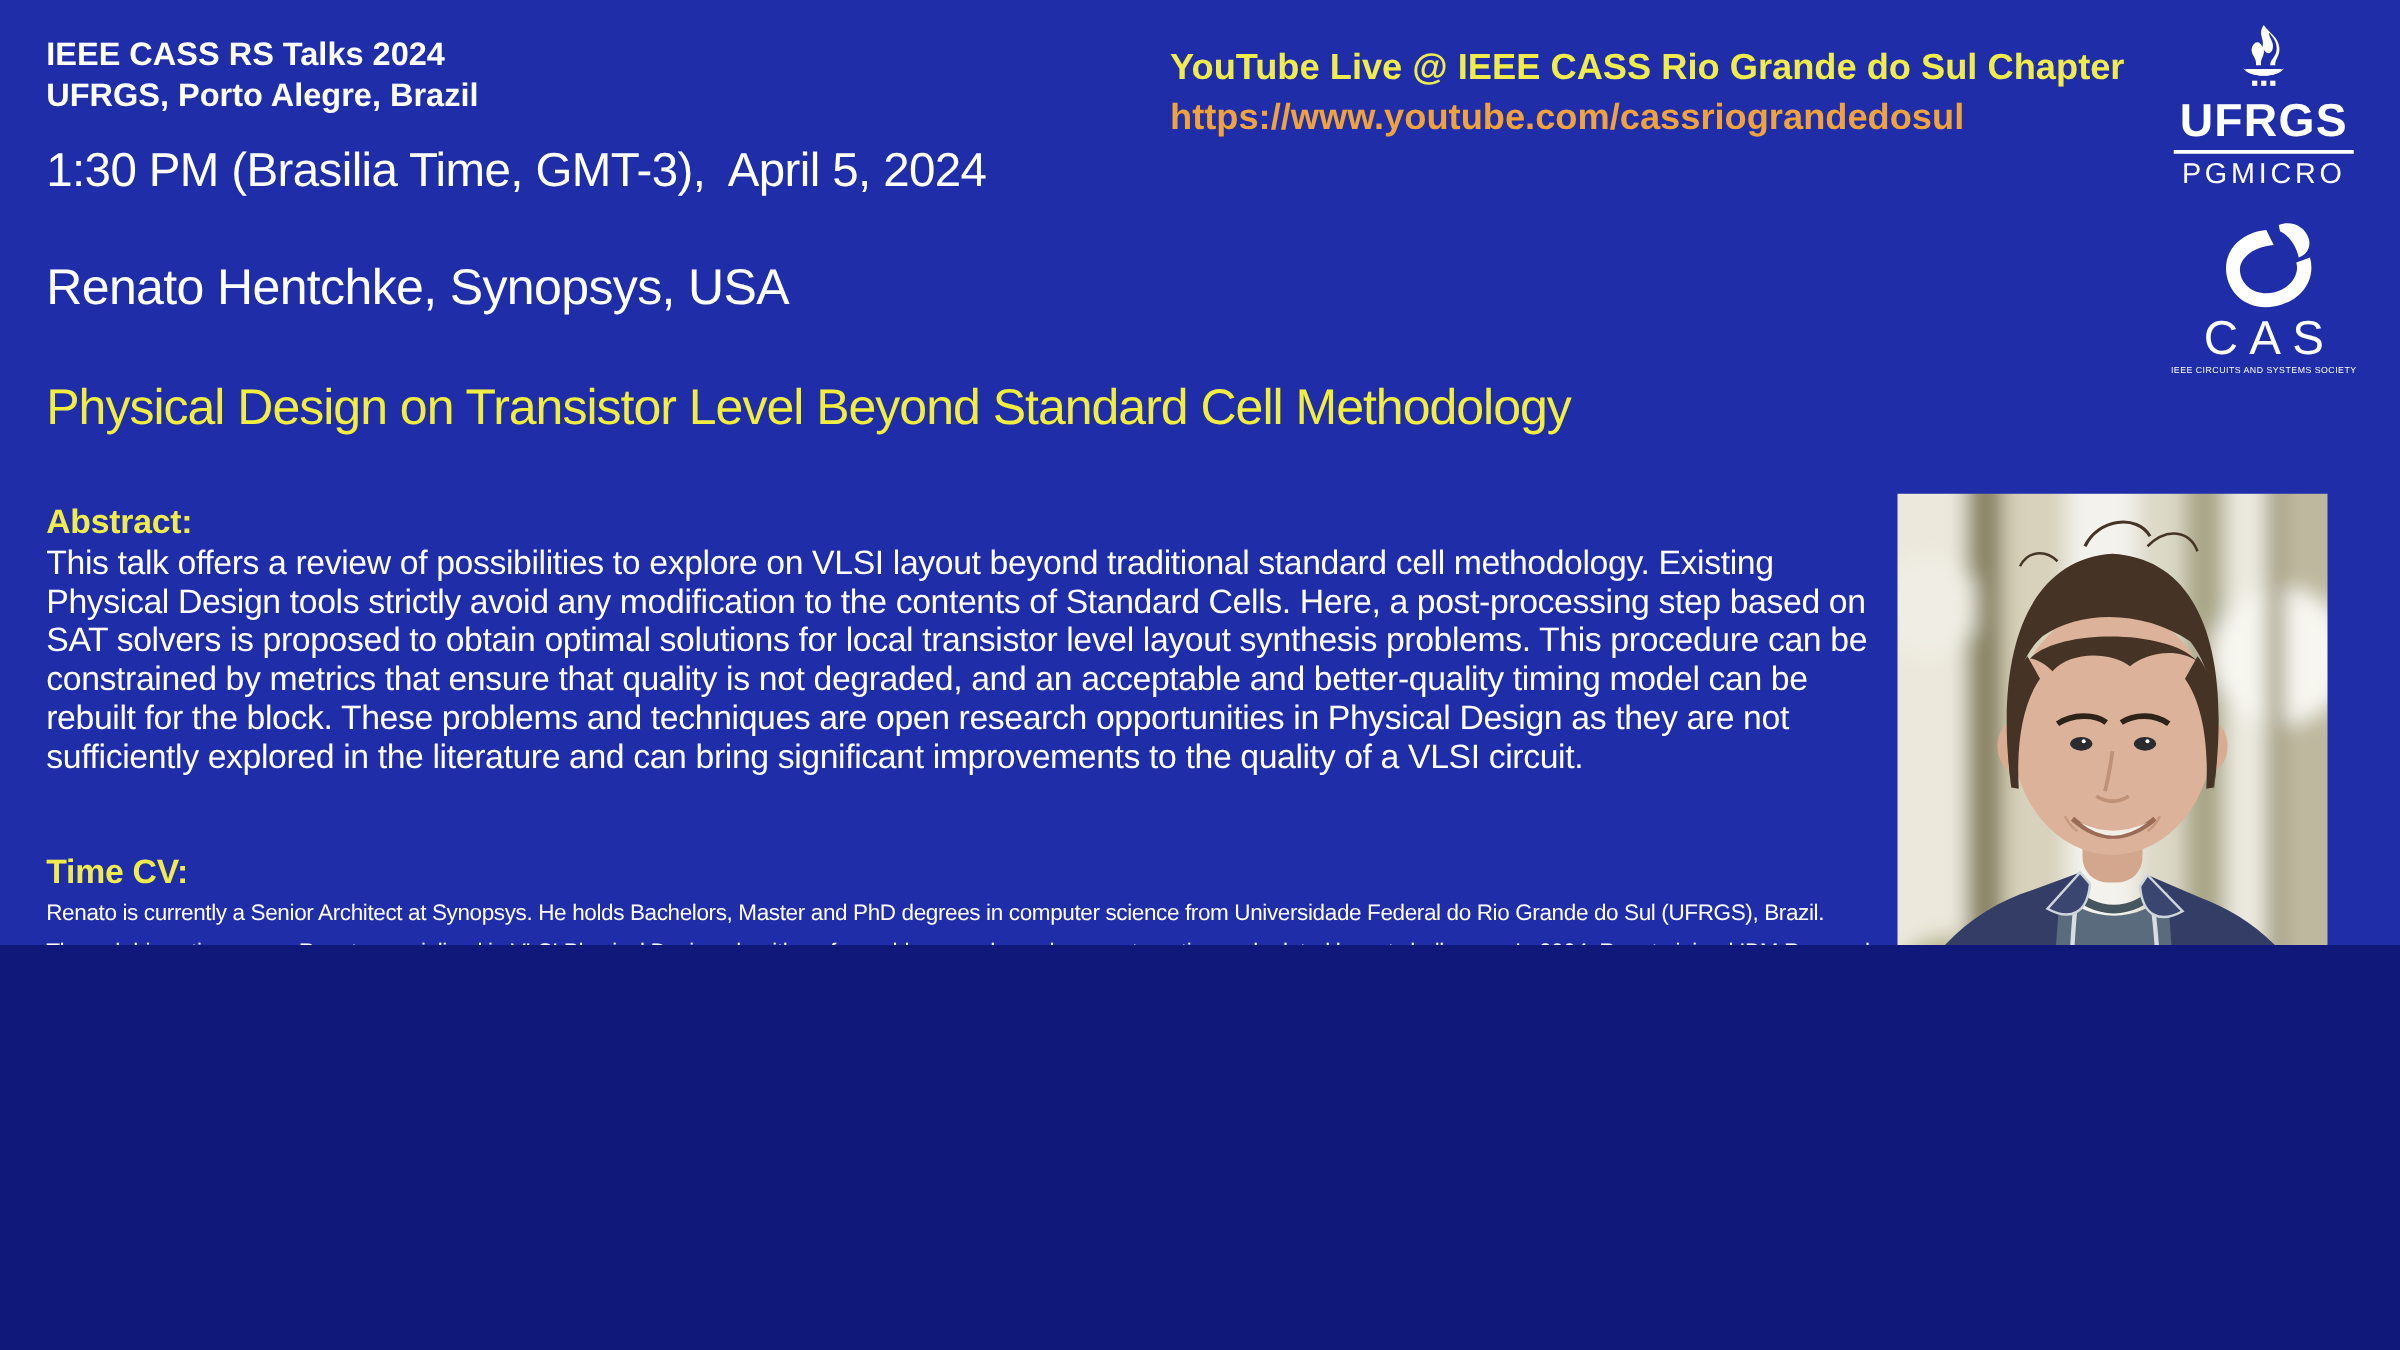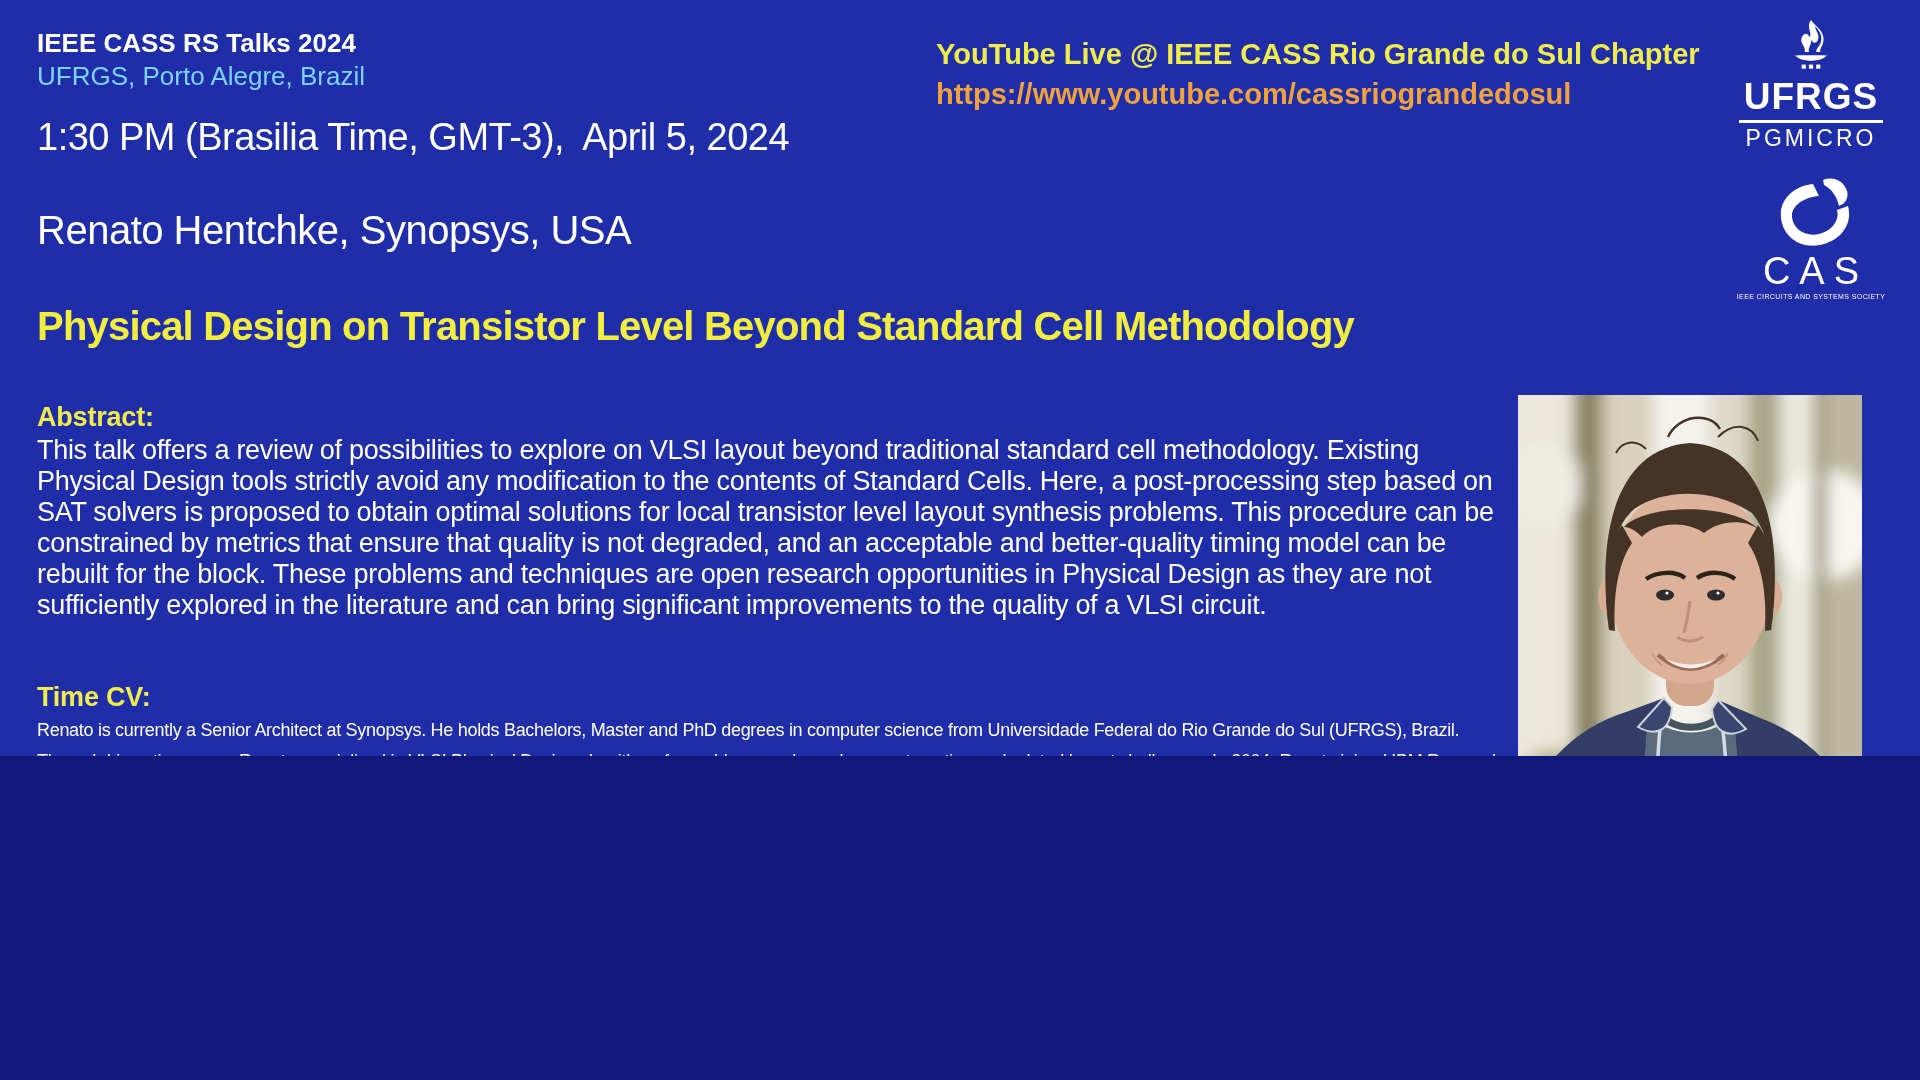--- a/index.html
+++ b/index.html
@@ -4,27 +4,27 @@
 <style>
   html,body{margin:0;padding:0;background:#10197a;}
   .canvas{
     position:relative;width:1920px;height:756px;overflow:hidden;
     background:#1f2da8;color:#ffffff;
     font-family:"Liberation Sans",sans-serif;
   }
   .abs{position:absolute;}
   
   .event-line{left:37px;top:28px;font-size:26px;font-weight:bold;color:#ffffff;}
-  .location-line{left:37px;top:61px;font-size:26px;font-weight:normal;color:#7dd3fc;text-align:right;}
+  .location-line{left:37px;top:61px;font-size:26px;font-weight:bold;color:#ffffff;text-align:right;}
   .datetime{left:37px;top:116px;font-size:38px;color:#ffffff;white-space:pre-wrap;letter-spacing:-0.5px;}
   .yt-label{left:936px;top:38px;font-size:29px;font-weight:bold;color:#f0ec4c;}
   .yt-url{left:936px;top:78px;font-size:29px;font-weight:bold;color:#efa23d;text-decoration:none;cursor:pointer;}
   
   .speaker{left:37px;top:208px;font-size:40px;color:#ffffff;letter-spacing:-0.5px;}
-  .talk-title{left:37px;top:304px;font-size:40px;font-weight:bold;color:#f2ee3f;letter-spacing:-0.8px;}
+  .talk-title{left:37px;top:304px;font-size:40px;font-weight:normal;color:#f2ee3f;letter-spacing:-0.8px;}
   .sec-heading{font-size:27px;font-weight:bold;color:#f0ec4c;letter-spacing:-0.2px;}
   .abstract-heading{left:37px;top:402px;}
   .abstract-body{left:37px;top:435px;width:1478px;font-size:27px;line-height:31px;letter-spacing:-0.3px;color:#ffffff;}
   .cv-heading{left:37px;top:682px;}
   .cv-body{left:37px;top:715px;width:1478px;font-size:18px;line-height:31px;letter-spacing:-0.3px;color:#ffffff;}
   
   .logo-col{display:flex;flex-direction:column;align-items:center;text-align:center;}
   .ufrgs-word{font-weight:bold;letter-spacing:1px;line-height:1;}
   .logo-rule{height:3px;background:#ffffff;align-self:stretch;margin:5px 6px 4px 6px;}
   .pgmicro-word{letter-spacing:3px;line-height:1;}

